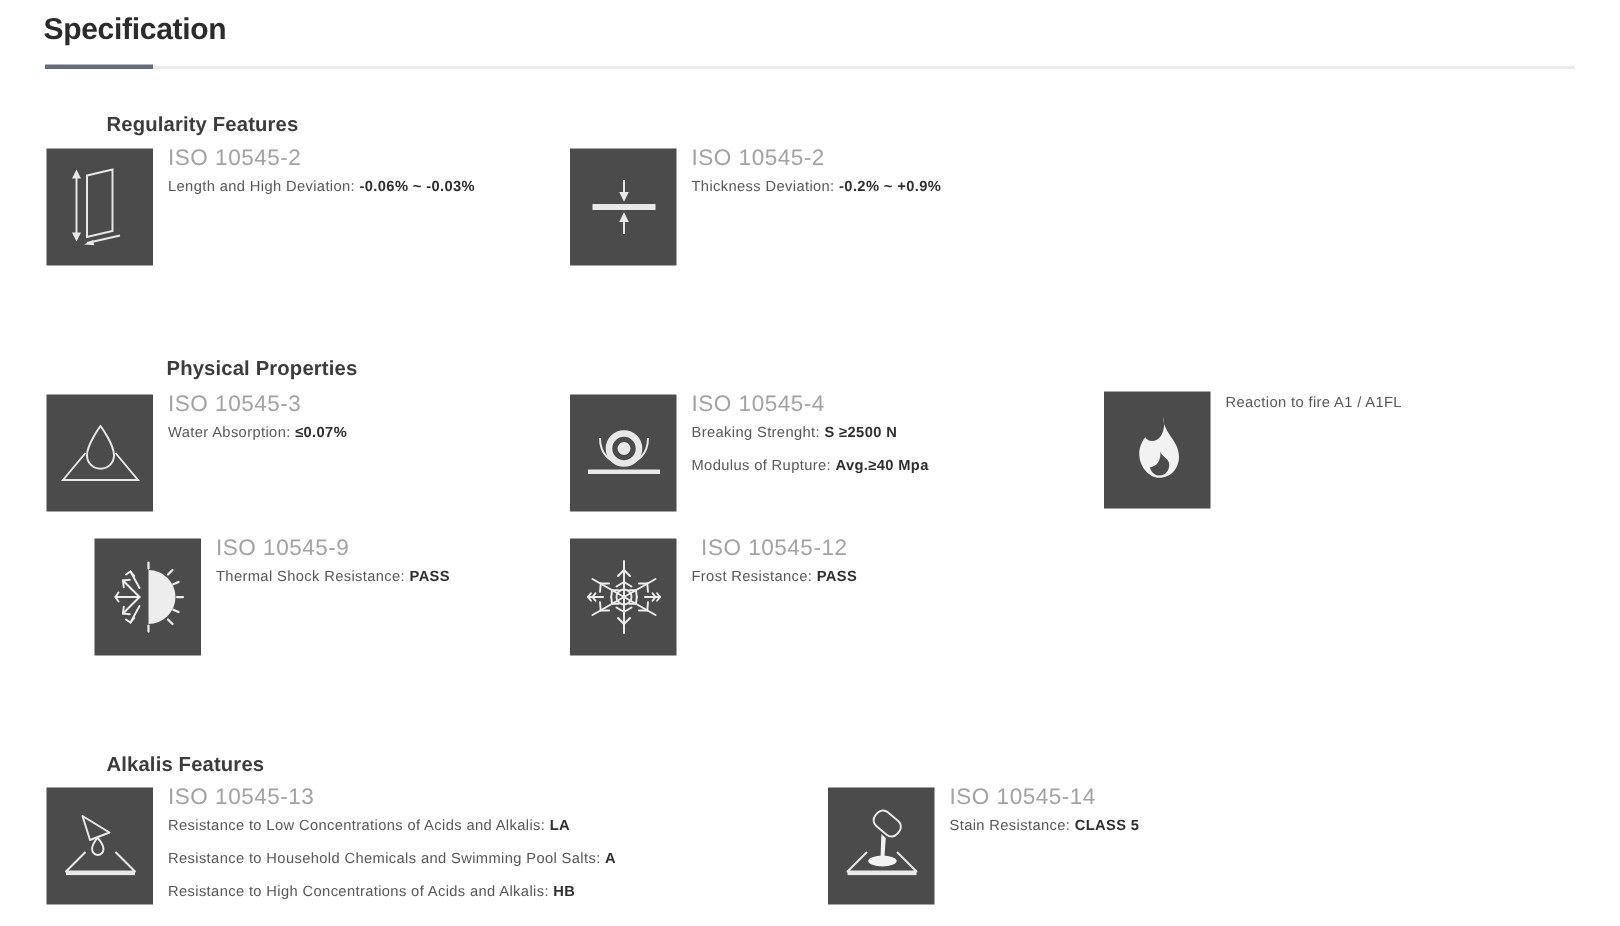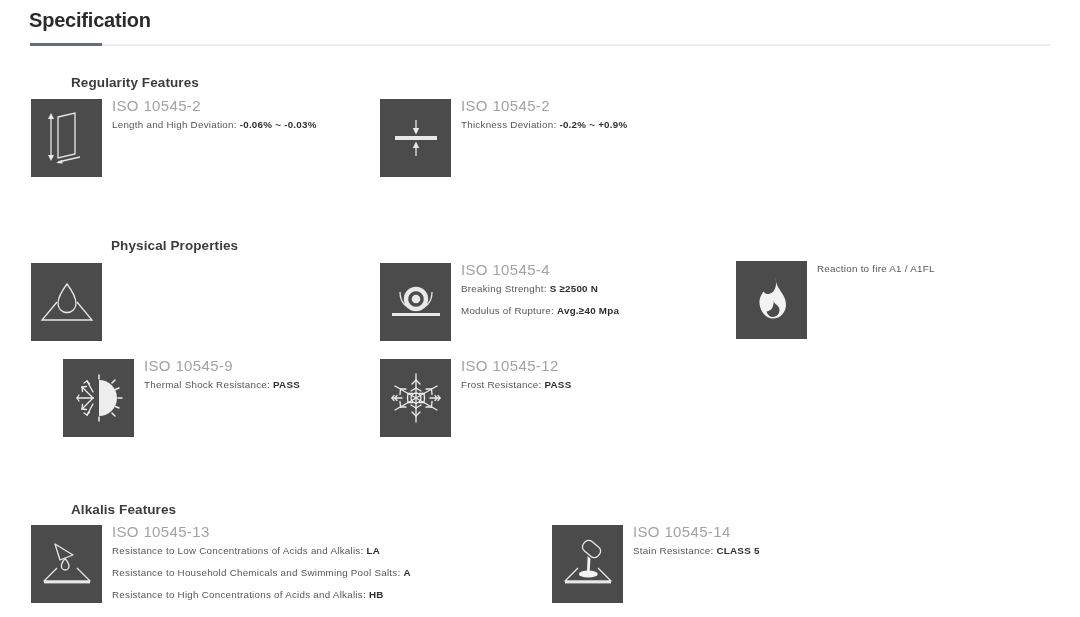--- a/index.html
+++ b/index.html
@@ -172,20 +172,27 @@
   <div class="section-heading" style="left:30px; top:237px;margin-left:40px;">Physical Properties</div>
 
   <div class="spec-item" style="left:31px; top:263px; width:330px; height:78px;">
     <div class="spec-tile">
       <svg width="58" height="50" viewBox="0 0 58 50">
         <g fill="none" stroke="#e8e8e8" stroke-width="1.3">
           <path d="M29 7 C29 7 20 19 20 26.5 C20 31.7 24 35.5 29 35.5 C34 35.5 38 31.7 38 26.5 C38 19 29 7 29 7 Z"></path>
           <path d="M19 25 L4 43 L54 43 L39 25"></path>
         </g>
       </svg>
+    </div>
+    <div class="spec-text">
+      <div class="iso-label">ISO 10545-3</div>
+      <div class="spec-line">
+        <span>Water Absorption:</span>
+        <b>≤0.07%</b>
+      </div>
     </div>
   </div>
 
   <div class="spec-item" style="left:380px; top:263px; width:330px; height:78px;">
     <div class="spec-tile">
       <svg width="56" height="48" viewBox="0 0 56 48">
         <g fill="none" stroke="#e8e8e8" stroke-width="1.3">
           <path d="M12 14 C12 24 18 31 28 31"></path>
           <path d="M44 14 C44 24 38 31 28 31"></path>
         </g>
@@ -254,21 +261,21 @@
     </div>
     <div class="spec-text">
       <div class="iso-label">ISO 10545-9</div>
       <div class="spec-line">
         <span>Thermal Shock Resistance:</span>
         <b>PASS</b>
       </div>
     </div>
   </div>
 
-  <div class="spec-item" style="left:380px; top:359px; width:330px; height:78px;">
+  <div class="spec-item" style="left:380px; top:359px; width:330px; height:78px;text-align:center;">
     <div class="spec-tile">
       <svg width="56" height="56" viewBox="0 0 56 56">
         <g stroke="#ededed" stroke-width="1.3" stroke-linecap="round" fill="none">
           <path d="M28 4 L28 52"></path>
           <path d="M7 16 L49 40"></path>
           <path d="M7 40 L49 16"></path>
           <path d="M28 10 L24 14"></path>
             <path d="M28 10 L32 14"></path>
           <path d="M28 46 L24 42"></path>
             <path d="M28 46 L32 42"></path>

